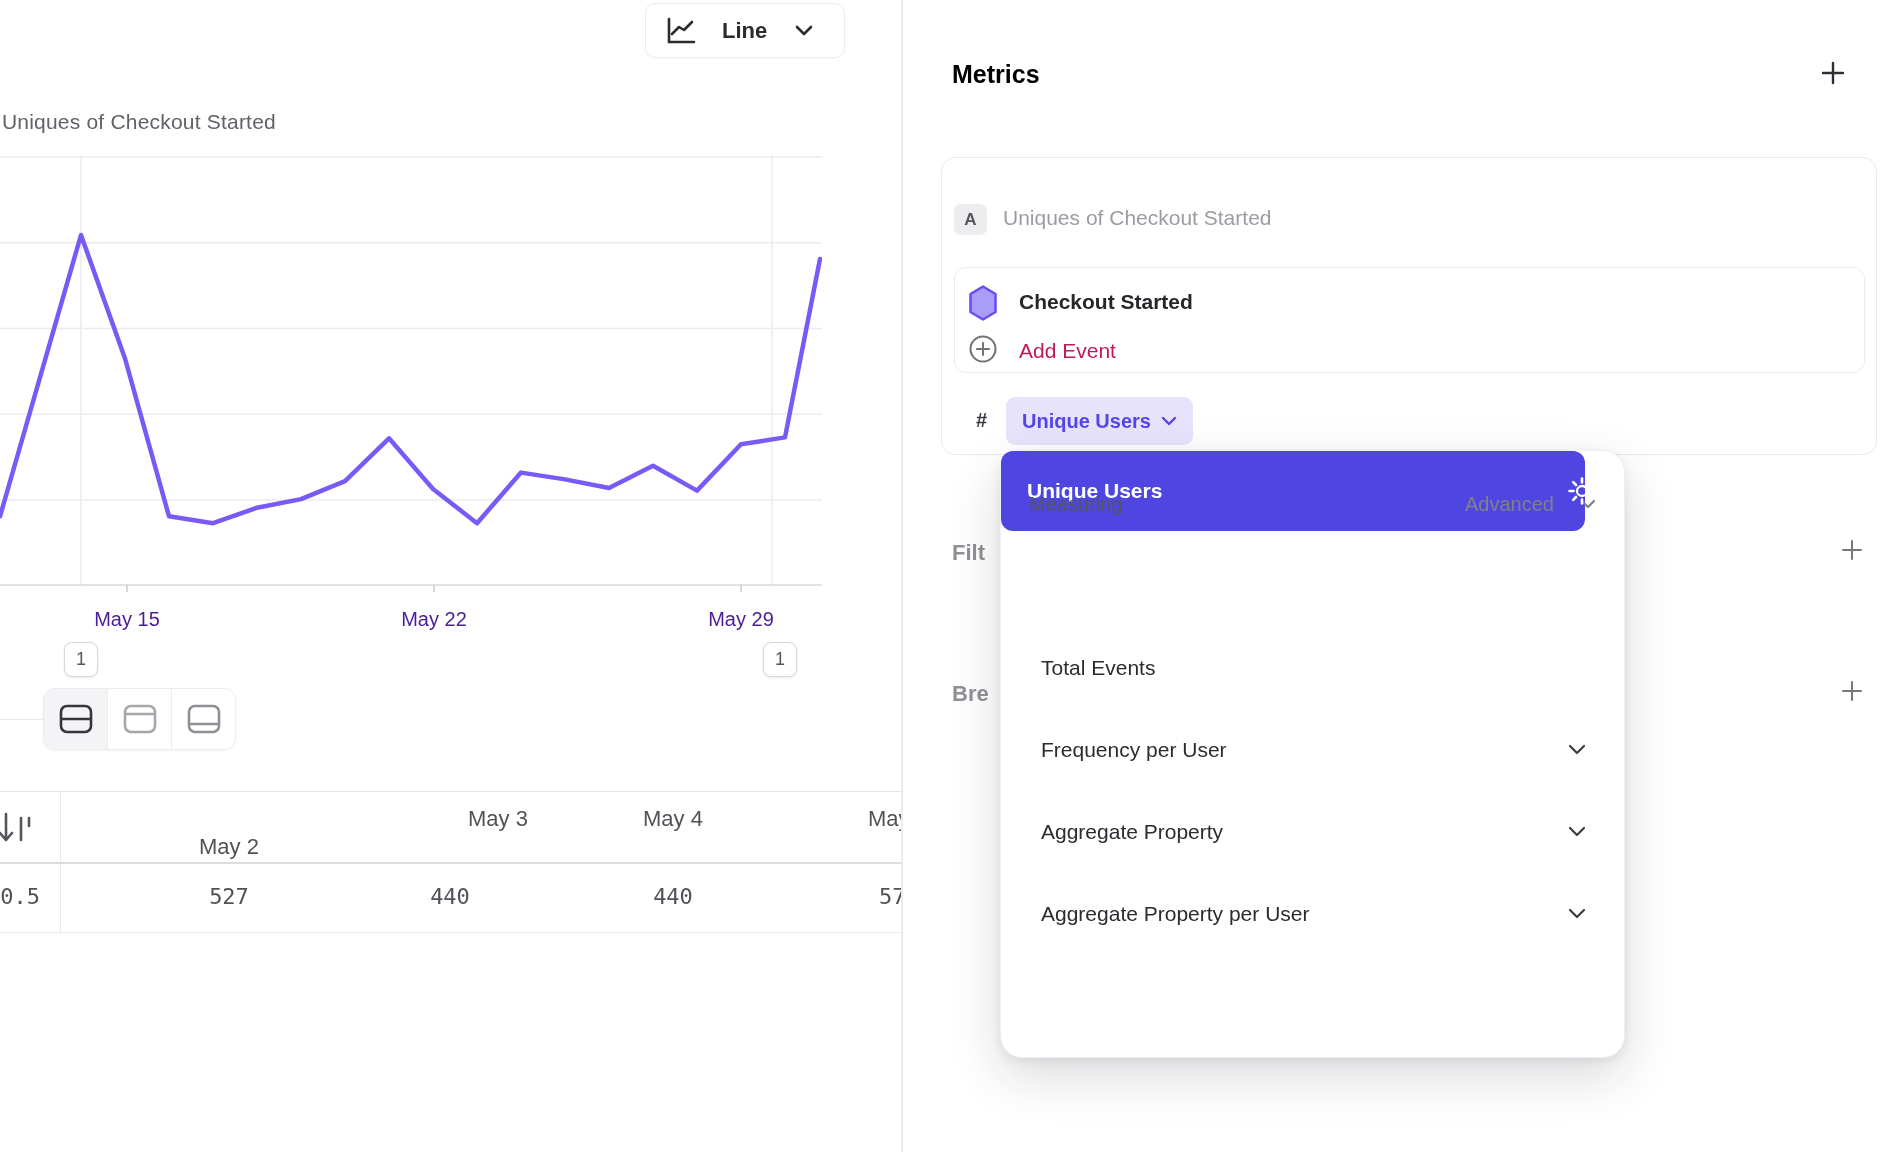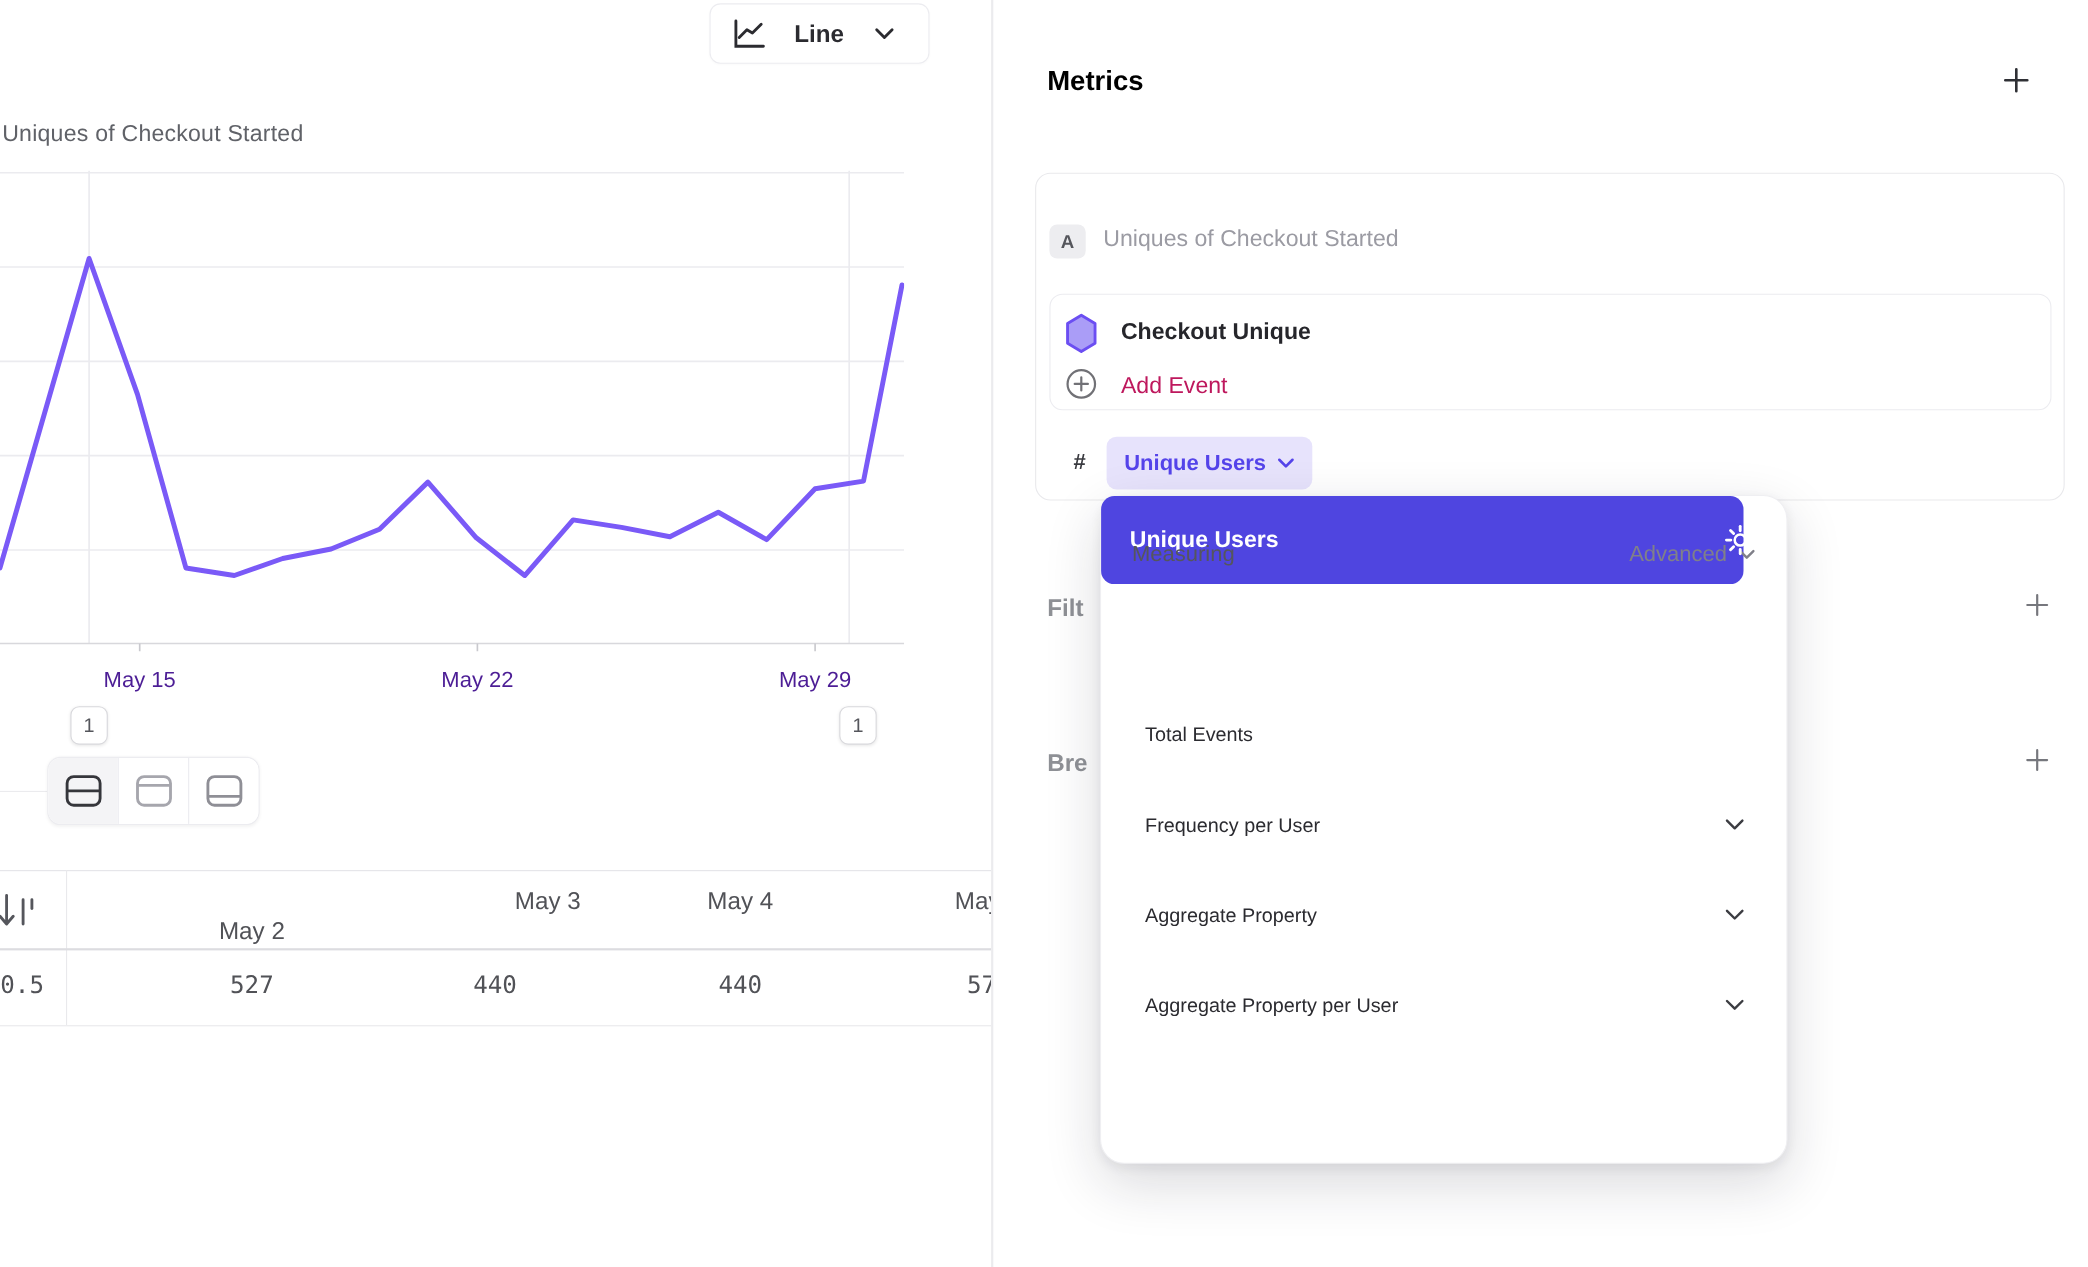--- a/index.html
+++ b/index.html
@@ -109,35 +109,35 @@
 
   
   #measuring-dropdown {
     left:1000px; top:450px; width:625px; height:608px;
     background:#fff; border:1px solid #efeff2; border-radius:22px;
     box-shadow:0 18px 50px rgba(23,23,41,.16), 0 3px 10px rgba(23,23,41,.07);
     z-index:5;
   }
   #measuring-label { left:28px; top:42px; font-size:20px; font-weight:500; color:#55565c; }
   #advanced-control {
-    right:28px; top:42px; display:flex; align-items:center; gap:10px;
+    right:28px; top:42px; display:flex; align-items:center; gap:26px;
     font-size:20px; color:#808089; cursor:pointer;
   }
   #dd-selected-row {
     left:16px; top:96px; width:584px; height:80px;
     background:#4f45e0; border-radius:12px;
     display:flex; align-items:center; cursor:pointer;
   }
   #dd-selected-row .lbl { margin-left:26px; font-size:21px; font-weight:600; color:#fff; }
   #dd-selected-row .gear { position:absolute; right:26px; }
   #dd-items { left:0; top:176px; width:625px; }
   .dd-item {
     position:relative; height:82px; display:flex; align-items:center; cursor:pointer;
   }
-  .dd-item .lbl { margin-left:40px; font-size:18px; font-weight:500; color:#2b2b30; }
+  .dd-item .lbl { margin-left:40px; font-size:21px; font-weight:500; color:#2b2b30; }
   .dd-item .chev { position:absolute; right:40px; }
 </style>
 </head>
 <body>
 
 <div id="left-panel" class="abs">
 
   <div id="line-type-button" class="abs">
     <svg width="30" height="28" viewBox="0 0 30 28">
       <path d="M3 2 V25 H28" fill="none" stroke="#2b2b30" stroke-width="2.6" stroke-linecap="round"></path>
@@ -239,21 +239,21 @@
 <div id="metric-card" class="abs">
   <div id="series-badge" class="abs">
     <span>A</span>
   </div>
   <div id="series-title" class="abs">Uniques of Checkout Started</div>
 
   <div id="event-card" class="abs">
     <svg class="abs" style="left:13px; top:16px;" width="30" height="38" viewBox="0 0 30 38">
       <path d="M15 2.5 L27.5 10 V28 L15 35.5 L2.5 28 V10 Z" fill="#aa9df7" stroke="#6b4ef2" stroke-width="2.6" stroke-linejoin="round"></path>
     </svg>
-    <div id="event-name" class="abs">Checkout Unique</div>
+    <div id="event-name" class="abs">Checkout Started</div>
     <svg class="abs" style="left:13px; top:66px;" width="30" height="30" viewBox="0 0 30 30">
       <circle cx="15" cy="15" r="12.5" fill="none" stroke="#717176" stroke-width="2"></circle>
       <path d="M15 9 V21 M9 15 H21" stroke="#717176" stroke-width="2" stroke-linecap="round"></path>
     </svg>
     <div id="add-event-label" class="abs">Add Event</div>
   </div>
 
   <div id="measure-hash" class="abs">#</div>
   <div id="measure-chip" class="abs">
     <span>Unique Users</span>

